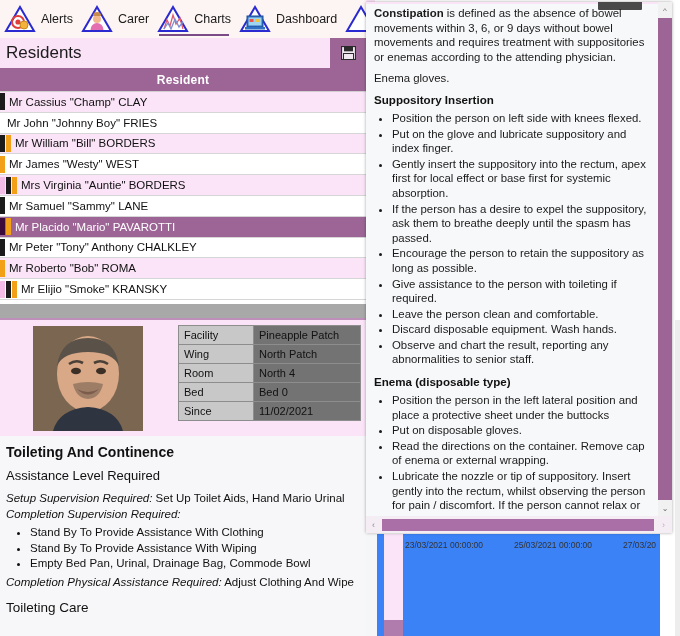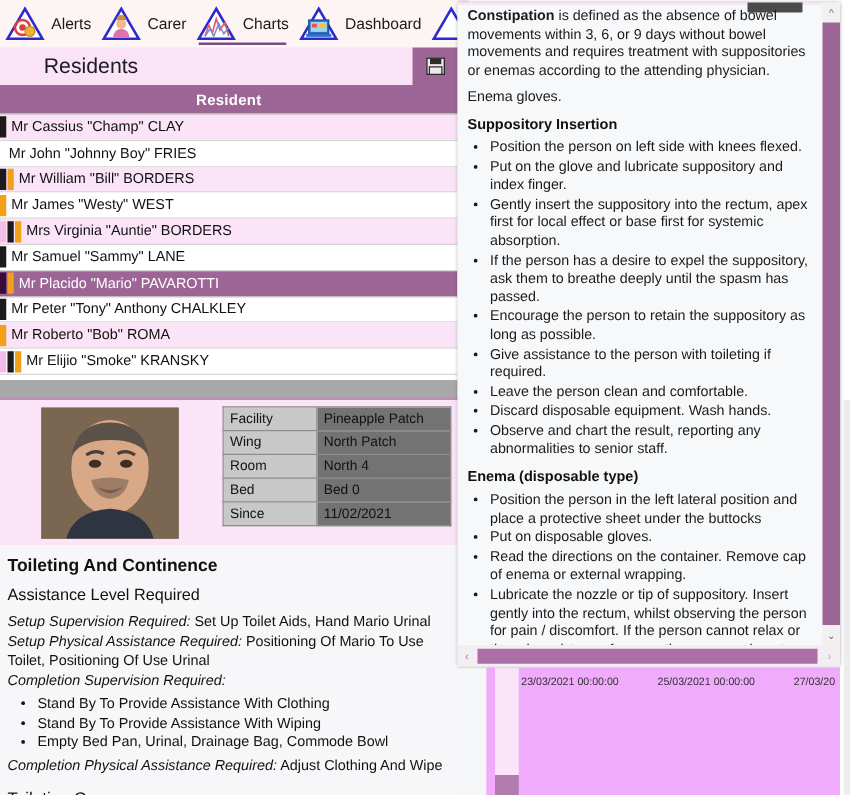--- a/index.html
+++ b/index.html
@@ -13,21 +13,21 @@
   #topnav{position:absolute;left:0;top:0;width:366px;height:38px;background:#fdf5f3;
           display:flex;align-items:center;overflow:hidden;}
   .nav-item{display:flex;align-items:center;height:38px;padding:0 4px 0 4px;position:relative;}
   .nav-ico{width:32px;height:30px;position:relative;flex:none;}
   .nav-ico svg{display:block;}
   .nav-label{font-size:12.5px;color:#1a1a1a;margin-left:5px;white-space:nowrap;}
   .nav-underline{position:absolute;left:6px;right:6px;bottom:2px;height:2px;background:#7a4b86;}
   
   #residents-header{position:absolute;left:0;top:38px;width:330px;height:30px;
         background:#fae2f7;display:flex;align-items:center;}
-  #residents-title{font-size:17px;color:#1c1c1c;padding-left:6px;margin-left:29px;}
+  #residents-title{font-size:17px;color:#1c1c1c;padding-left:6px;}
   #residents-header-right{position:absolute;left:330px;top:38px;width:36px;height:30px;background:#9c6596;
         display:flex;align-items:center;justify-content:center;}
   #save-icon svg{display:block;}
   
   #resident-col-head{position:absolute;left:0;top:68px;width:366px;height:23px;
         background:#9c6596;color:#fff;font-size:12px;font-weight:bold;
         display:flex;align-items:center;justify-content:center;letter-spacing:.2px;}
   
   #residents-list{position:absolute;left:0;top:91px;width:366px;height:213px;
         background:#ffffff;overflow:hidden;border-top:1px solid #cfcfcf;}
@@ -55,21 +55,21 @@
   .d-h2{font-size:13px;color:#111;margin:0 0 8px 0;}
   .d-line{font-size:11.5px;color:#111;line-height:15.5px;margin:0;}
   .d-line i{font-style:italic;}
   .d-ul{margin:3px 0 3px 0;padding-left:24px;}
   .d-ul li{font-size:11.5px;color:#111;line-height:15.5px;}
   .d-h3{font-size:13.5px;color:#111;margin:10px 0 0 0;}
   #detail-rscroll{position:absolute;right:0;top:320px;width:5px;height:316px;background:#ededed;}
   
   #rightbg{position:absolute;left:366px;top:0;width:314px;height:636px;background:#ffffff;}
   #rightbg .stripe-a{position:absolute;left:0;top:0;width:9px;height:530px;background:#fbe4f8;}
-  #chart-area{position:absolute;left:358px;top:534px;width:314px;height:102px;background:#f0abfc;}
+  #chart-area{position:absolute;left:346px;top:534px;width:314px;height:102px;background:#3b82f6;}
   #chart-left-pane{position:absolute;left:0;top:0;width:31px;height:102px;background:#f5f6f8;}
   #chart-bar{position:absolute;left:38px;top:0px;width:19px;height:86px;background:#fbe4f8;}
   #chart-bar-foot{position:absolute;left:38px;top:86px;width:19px;height:16px;background:#b07cae;}
   .chart-tick{position:absolute;top:6px;font-size:8.5px;color:#333;white-space:nowrap;}
   
   #popup{position:absolute;left:366px;top:2px;width:306px;height:531px;background:#f7f8fa;
         box-shadow:0 0 3px rgba(0,0,0,.35);overflow:hidden;}
   #popup-inner{position:absolute;left:0;top:0;right:14px;bottom:17px;padding:4px 8px 0 8px;
         box-sizing:border-box;overflow:hidden;}
   .p-para{font-size:11.4px;color:#1a1a1a;line-height:14.6px;margin:0 0 7px 0;}
@@ -273,21 +273,20 @@
         </tbody>
       </table>
   </div>
 
   <div id="detail-body">
     <div class="d-h1">Toileting And Continence</div>
     <div class="d-h2">Assistance Level Required</div>
 
     <p class="d-line"><i>Setup Supervision Required:</i><span> Set Up Toilet Aids, Hand Mario Urinal</span></p>
 
-    <p class="d-line"><i>Setup Physical Assistance Required:</i><span> Positioning Of Mario To Use Toilet, Positioning Of Use Urinal</span></p>
 
     <p class="d-line"><i>Completion Supervision Required:</i></p>
 
     <ul class="d-ul" id="completion-list">
         <li>Stand By To Provide Assistance With Clothing</li>
         <li>Stand By To Provide Assistance With Wiping</li>
         <li>Empty Bed Pan, Urinal, Drainage Bag, Commode Bowl</li>
       </ul>
 
     <p class="d-line"><i>Completion Physical Assistance Required:</i><span> Adjust Clothing And Wipe</span></p>

